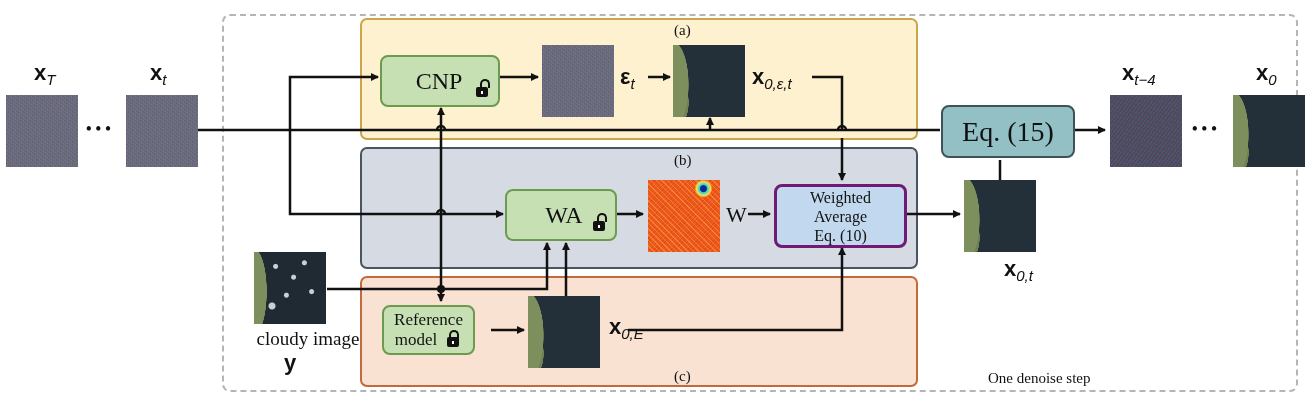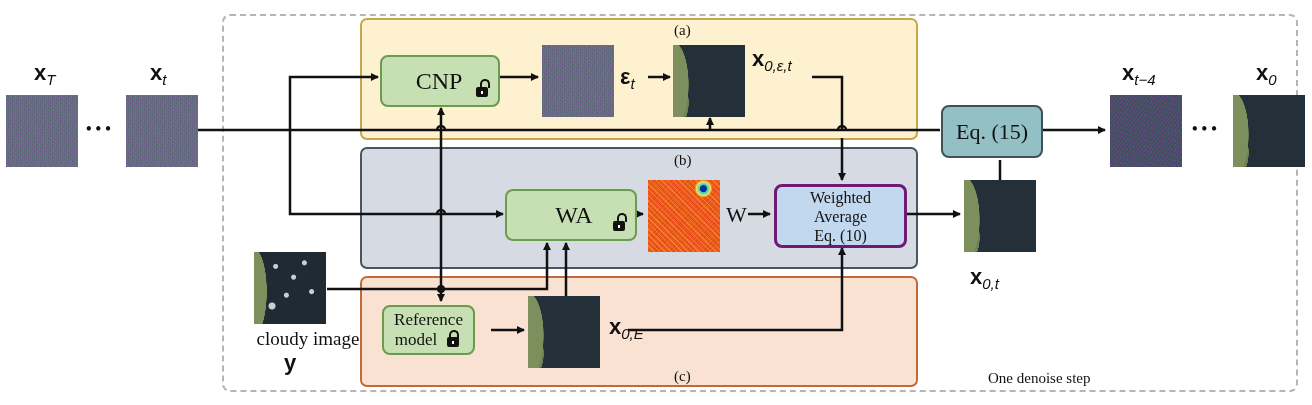--- a/index.html
+++ b/index.html
@@ -109,47 +109,47 @@
 <div class="abs" style="left:248px;top:328px;width:120px;text-align:center;font-size:19px;">cloudy image</div>
 <div class="abs math" style="left:284px;top:350px;">y</div>
 
 <div class="box green" style="left:380px;top:55px;width:120px;height:52px;font-size:24px;">
   <span style="margin-right:2px;">CNP</span>
   <span class="lock open" style="right:10px;bottom:8px;"></span>
 </div>
 <div class="img noise" style="left:542px;top:45px;width:72px;height:72px;"></div>
 <div class="abs math" style="left:620px;top:64px;"><span>ε</span><sub>t</sub></div>
 <div class="img sat" style="left:673px;top:45px;width:72px;height:72px;"></div>
-<div class="abs math" style="left:752px;top:46px;"><span>x</span><sub>0,ε,t</sub></div>
+<div class="abs math" style="left:752px;top:64px;"><span>x</span><sub>0,ε,t</sub></div>
 
-<div class="box green" style="left:505px;top:189px;width:132px;height:52px;font-size:24px;padding-left:20px;">
+<div class="box green" style="left:505px;top:189px;width:112px;height:52px;font-size:24px;padding-left:20px;">
   <span style="margin-right:14px;">WA</span>
   <span class="lock open" style="right:10px;bottom:8px;"></span>
 </div>
 <div class="img heat" style="left:648px;top:180px;width:72px;height:72px;"></div>
 <div class="abs" style="left:726px;top:202px;font-size:22px;">W</div>
 <div class="box blue" style="left:774px;top:184px;width:133px;height:64px;font-size:16px;flex-direction:column;line-height:19px;">
   <span>Weighted</span>
   <span>Average</span>
   <span>Eq. (10)</span>
 </div>
 
 <div class="box green" style="left:382px;top:305px;width:93px;height:50px;font-size:17px;flex-direction:column;line-height:20px;">
   <span>Reference</span>
   <span style="margin-right:25px;">model</span>
   <span class="lock" style="right:14px;bottom:6px;"></span>
 </div>
 <div class="img sat" style="left:528px;top:296px;width:72px;height:72px;"></div>
 <div class="abs math" style="left:609px;top:314px;"><span>x</span><sub>0,E</sub></div>
 
-<div class="box teal" style="left:941px;top:105px;width:102px;height:53px;font-size:22px;">
+<div class="box teal" style="left:941px;top:105px;width:134px;height:53px;font-size:28px;">
   <span>Eq. (15)</span>
 </div>
 <div class="img sat" style="left:964px;top:180px;width:72px;height:72px;"></div>
-<div class="abs math" style="left:970px;top:256px;margin-top:8px;"><span>x</span><sub>0,t</sub></div>
+<div class="abs math" style="left:1004px;top:256px;"><span>x</span><sub>0,t</sub></div>
 
 <div class="abs" style="left:988px;top:370px;font-size:15px;">One denoise step</div>
 
 <div class="abs math" style="left:1122px;top:60px;"><span>x</span><sub>t−4</sub></div>
 <div class="img noise dark" style="left:1110px;top:95px;width:72px;height:72px;"></div>
 <div class="abs" style="left:1192px;top:120px;font-size:16px;font-weight:bold;">• • •</div>
 <div class="abs math" style="left:1256px;top:60px;"><span>x</span><sub>0</sub></div>
 <div class="img sat" style="left:1233px;top:95px;width:72px;height:72px;"></div>
 
 </body></html>

